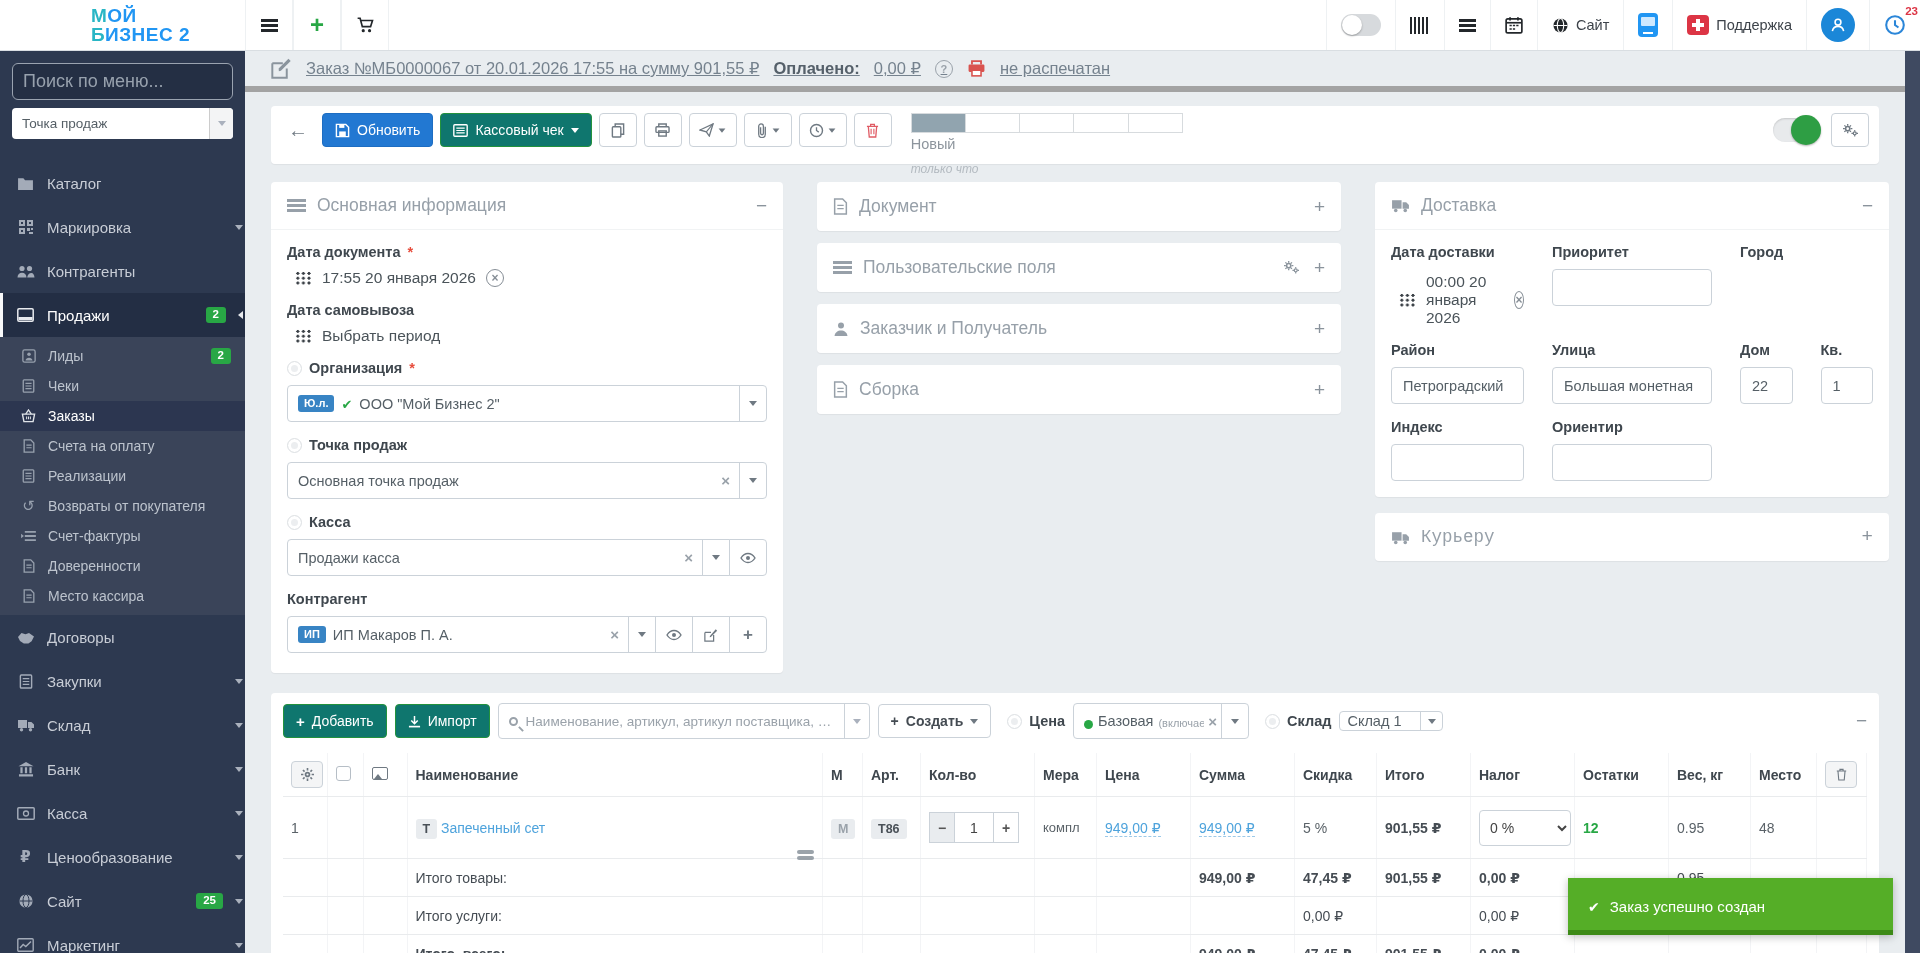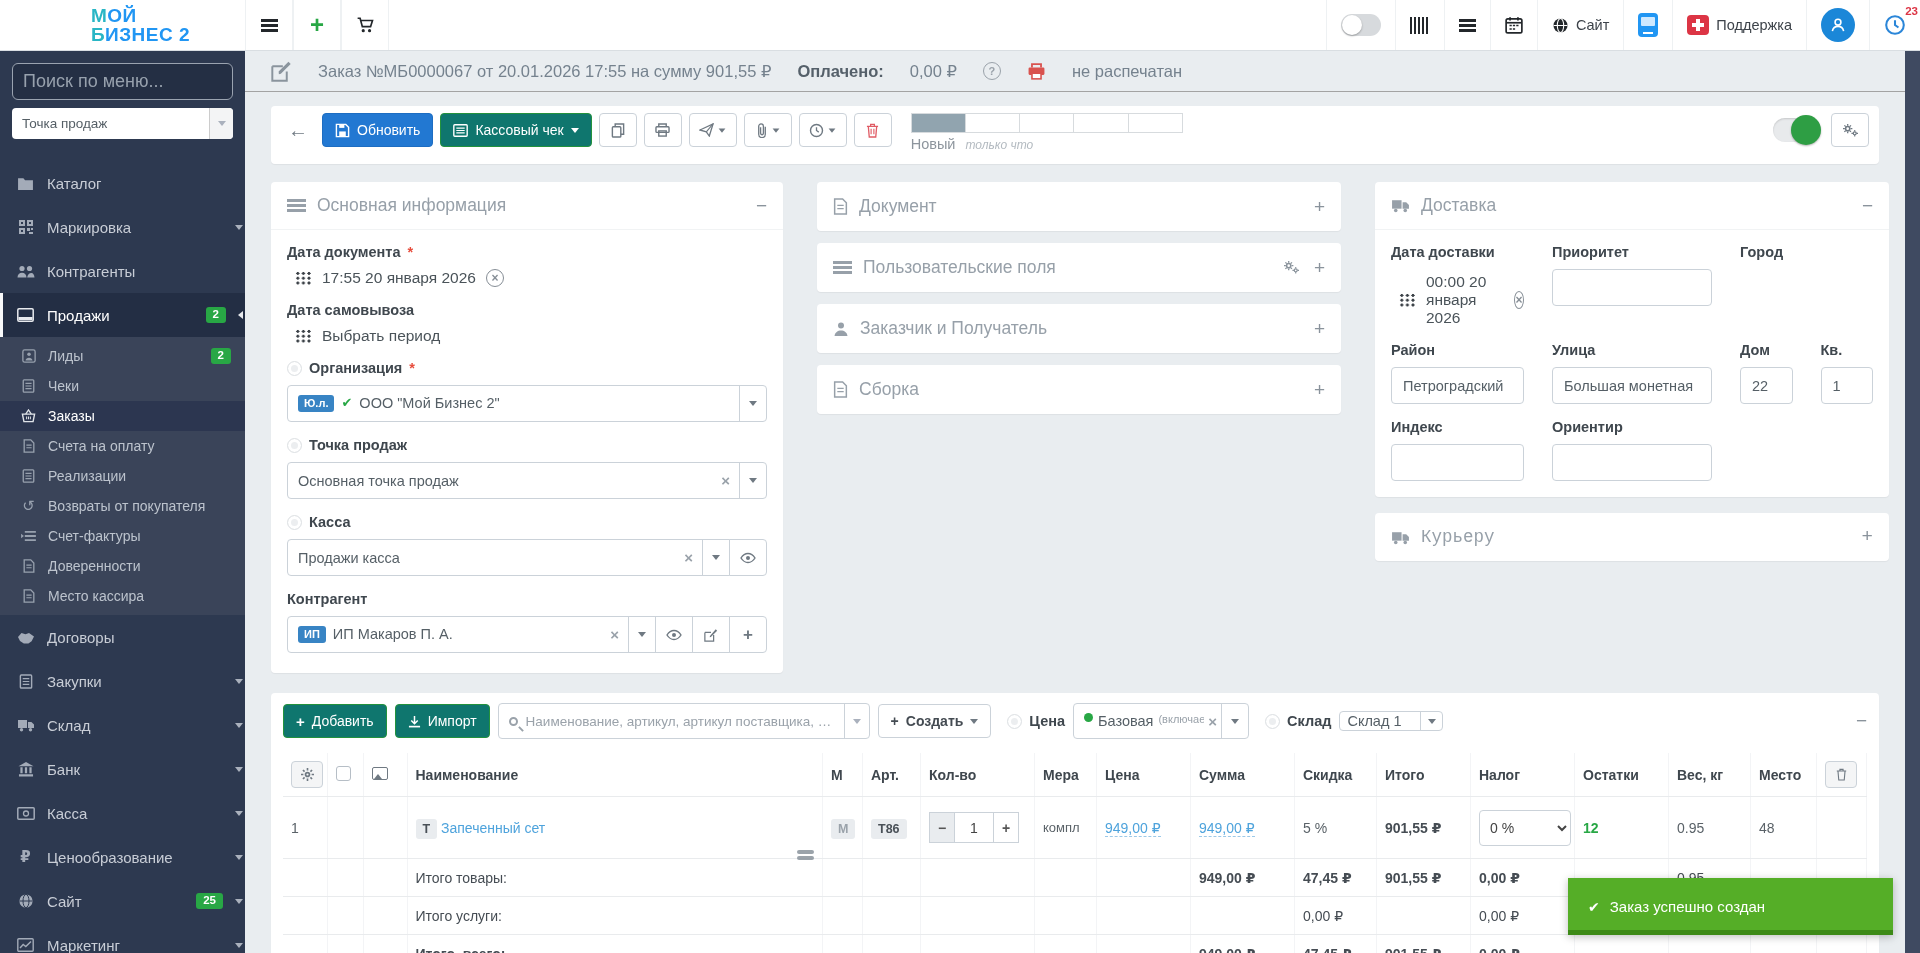--- a/index.html
+++ b/index.html
@@ -71,22 +71,22 @@
   .submenu { background:#3a4459; padding:4px 0; }
   .sub-item { display:flex; align-items:center; height:30px; padding:0 14px 0 20px; gap:11px;
     color:#bcc3cd; font-size:14px; cursor:pointer; }
   .sub-item .nico { width:17px; display:flex; justify-content:center; color:#98a1ae; flex:none; }
   .sub-item.active { background:#2c3650; color:#fff; }
   .sub-item.active .nico { color:#dfe3e8; }
 
   
   .main { position:absolute; top:51px; left:245px; right:15px; bottom:0; }
   .right-strip { position:fixed; top:51px; right:0; bottom:0; width:15px; background:#3f4a61; z-index:45; }
-  .title-bar { height:41px; display:flex; align-items:center; gap:26px; padding:0 26px;
-    border-bottom:1px solid #a3a3a3; color:#75828e; font-size:16.5px; }
+  .title-bar { height:41px; display:flex; align-items:center; gap:14px; padding:0 26px;
+    border-bottom:6px solid #a3a3a3; color:#75828e; font-size:16.5px;text-decoration:underline; }
   .title-bar .strong { color:#55606a; font-weight:bold; }
   .qmark { width:18px; height:18px; border:1.5px solid #9aa2aa; border-radius:50%; color:#9aa2aa;
     font-size:11px; display:inline-flex; align-items:center; justify-content:center; font-weight:bold; }
   .content { padding:14px 26px 0; }
 
   .card { background:#fff; border-radius:4px; box-shadow:0 1px 1px rgba(0,0,0,.05); }
   .card-head { display:flex; align-items:center; gap:11px; padding:13px 16px;
     border-bottom:1px solid #f1f3f4; color:#97a0a9; font-size:17.5px; }
   .card-head .collapse { margin-left:auto; color:#8a939c; font-size:19px; line-height:1; cursor:pointer; }
   .hbars { width:19px; height:3px; background:#97a0a9; box-shadow:0 5px 0 #97a0a9, 0 10px 0 #97a0a9;
@@ -102,21 +102,21 @@
   .btn-green { background:#0f766e; border-color:#23923d; color:#fff; }
   .ibtn { width:38px; height:34px; border:1px solid #cbd2d9; border-radius:4px; background:#fff;
     display:inline-flex; align-items:center; justify-content:center; gap:4px; color:#6f7982; cursor:pointer; }
   .ibtn.wide { width:48px; }
   .ibtn .caret-down { border-top-color:#6f7982; transform:scale(.85); }
   .status-block { margin-left:12px; }
   .seg-bar { display:flex; width:272px; height:20px; border:1px solid #d7dbde; background:#fff; }
   .seg { flex:1; border-right:1px solid #d7dbde; }
   .seg:last-child { border-right:none; }
   .seg.filled { background:#91a4af; }
-  .status-text { margin-top:3px; font-size:14.5px; color:#8d959d; display:flex; gap:10px; align-items:baseline; }
+  .status-text { margin-top:3px; font-size:14.5px; color:#8d959d; display:flex; gap:10px; align-items:baseline;flex-direction:column; }
   .status-text .time { font-size:12px; font-style:italic; color:#b3bac0; }
   .toolbar-right { margin-left:auto; display:flex; align-items:center; gap:12px; }
   .toggle-on { width:46px; height:24px; border-radius:12px; background:#e8eaec; position:relative;
     box-shadow:inset 0 1px 2px rgba(0,0,0,.15); cursor:pointer; }
   .toggle-on::after { content:""; position:absolute; right:-2px; top:-3px; width:30px; height:30px;
     border-radius:50%; background:#2e9e44; box-shadow:0 1px 2px rgba(0,0,0,.3); }
 
   
   .panels-row { display:flex; gap:34px; margin-top:18px; align-items:flex-start; }
   .col1 { width:512px; flex:none; }
@@ -130,21 +130,21 @@
     box-shadow:inset 0 0 0 3px #fff; flex:none; }
   .dateline { display:flex; align-items:center; gap:10px; padding-left:8px; font-size:15.5px; color:#4a5359; }
   .dots { width:17px; height:14px; flex:none;
     background-image:radial-gradient(circle,#3a4046 1.5px,transparent 1.7px);
     background-size:5.6px 4.8px; }
   .cx { width:18px; height:18px; border:1.5px solid #868e96; border-radius:50%; color:#868e96;
     font-size:12px; display:inline-flex; align-items:center; justify-content:center; font-weight:bold; cursor:pointer; }
   .sel { display:flex; align-items:center; border:1px solid #cbd2d9; border-radius:4px;
     background:#fff; height:37px; min-width:0; }
   .sel .val { flex:1; padding:0 10px; font-size:14.5px; color:#555f66; white-space:nowrap;
-    overflow:hidden; display:flex; align-items:flex-start; gap:7px; }
+    overflow:hidden; display:flex; align-items:flex-end; gap:7px; }
   .sel .clear { padding:0 9px; color:#9aa2aa; font-weight:bold; font-size:15px; cursor:pointer; }
   .sel .cbox { width:27px; align-self:stretch; border-left:1px solid #cbd2d9; display:flex;
     align-items:center; justify-content:center; cursor:pointer; }
   .sel .cbox .caret-down { border-top-color:#6f7982; }
   .badge-blue { background:#3884c4; color:#fff; font-size:11px; font-weight:bold;
     padding:3px 6px; border-radius:3px; line-height:1; flex:none; }
   .check { color:#28a745; font-size:13px; font-weight:bold; }
   .igroup { display:flex; }
   .igroup .sel { flex:1; border-radius:4px 0 0 4px; }
   .igroup .ibtn { border-radius:0; margin-left:-1px; height:37px; }

